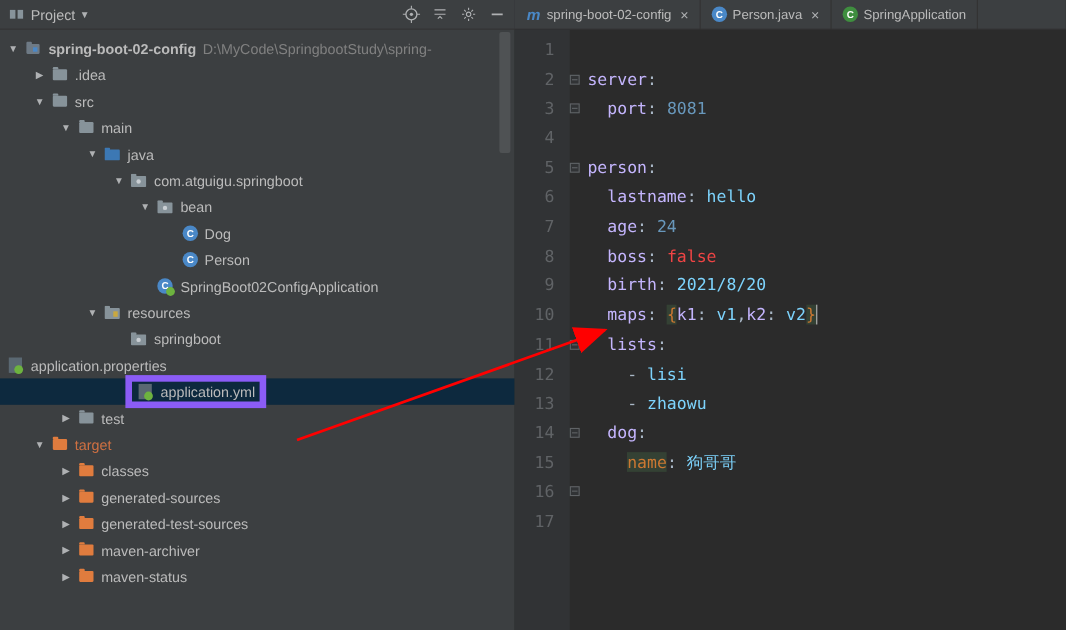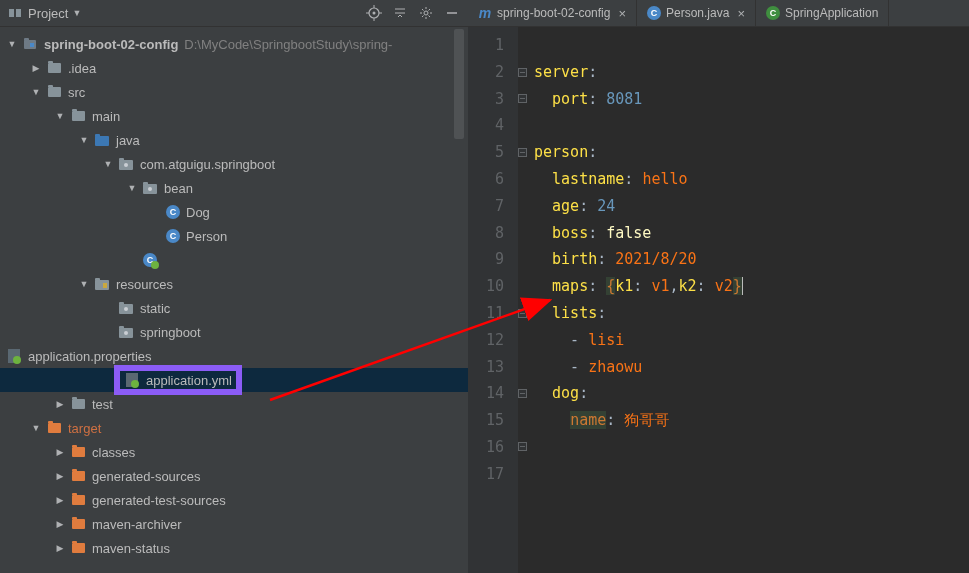--- a/index.html
+++ b/index.html
@@ -33,24 +33,24 @@
     
     .editor { flex: 1; background: #2b2b2b; font-family: 'Consolas', 'Monaco', monospace; font-size: 15px; line-height: 26.8px; display: flex; position: relative; }
     .gutter { width: 50px; background: #313335; text-align: right; padding-right: 14px; color: #606366; padding-top: 5px; }
     .gutter-line { height: 26.8px; }
     .code { flex: 1; padding-top: 5px; padding-left: 16px; position: relative; }
     .code-line { height: 26.8px; white-space: pre; }
     .fold-marks { position: absolute; left: 50px; top: 5px; width: 14px; }
     .fold { position: absolute; width: 9px; height: 9px; border: 1px solid #606366; background: #313335; left: 0; cursor: pointer; }
     .fold::before { content: ''; position: absolute; left: 1px; top: 3px; width: 5px; height: 1px; background: #606366; }
     
-    .key { color: #fde047; }
-    .str { color: #f97316; }
+    .key { color: #c4b5fd; }
+    .str { color: #7dd3fc; }
     .num { color: #6897bb; }
-    .bool { color: #fef9c3; }
+    .bool { color: #ef4444; }
     .hl { background: #344134; color: #cc7832; }
     .caret { border-left: 1px solid #bbbbbb; }
     
     .scrollbar-v { position: absolute; right: 4px; top: 2px; width: 10px; height: 450px; }
     .scroll-thumb { position: absolute; top: 0; width: 10px; height: 110px; background: #4f5254; border-radius: 2px; }
     
     .arrow-overlay { position: absolute; pointer-events: none; z-index: 100; }
     .folder-orange { background: #e07c3e; width: 13px; height: 10px; border-radius: 1px; position: relative; }
     .folder-orange::before { content: ''; position: absolute; top: -2px; left: 0; width: 5px; height: 2px; background: #e07c3e; border-radius: 1px 1px 0 0; }
     .folder-gray { background: #87939a; width: 13px; height: 10px; border-radius: 1px; position: relative; }
@@ -196,41 +196,32 @@
         <span class="tree-label">Dog</span>
       </div>
       <div class="tree-row" style="padding-left:166px">
         <span class="tree-icon class-icon">C</span>
         <span class="tree-label">Person</span>
       </div>
       <div class="tree-row" style="padding-left:142px">
         <span class="tree-icon">
             <div class="class-icon" style="position:relative">C<div style="position:absolute;bottom:-2px;right:-2px;width:8px;height:8px;border-radius:50%;background:#6db33f"></div></div>
           </span>
+        <span class="tree-label">SpringBoot02ConfigApplication</span>
       </div>
       <div class="tree-row" style="padding-left:78px">
         <span class="chevron">▼</span>
         <span class="tree-icon">
             <svg width="14" height="12">
               <rect x="0" y="2" width="14" height="10" fill="#87939a" rx="1"></rect>
               <rect x="0" y="0" width="5" height="3" fill="#87939a" rx="1"></rect>
               <rect x="8" y="5" width="4" height="5" fill="#c9a83f"></rect>
             </svg>
           </span>
         <span class="tree-label">resources</span>
-      </div>
-      <div class="tree-row" style="padding-left:118px">
-        <span class="tree-icon">
-            <svg width="14" height="12">
-              <rect x="0" y="2" width="14" height="10" fill="#87939a" rx="1"></rect>
-              <rect x="0" y="0" width="5" height="3" fill="#87939a" rx="1"></rect>
-              <circle cx="7" cy="7" r="2" fill="#c9ced3"></circle>
-            </svg>
-          </span>
-        <span class="tree-label">static</span>
       </div>
       <div class="tree-row" style="padding-left:118px">
         <span class="tree-icon">
             <svg width="14" height="12">
               <rect x="0" y="2" width="14" height="10" fill="#87939a" rx="1"></rect>
               <rect x="0" y="0" width="5" height="3" fill="#87939a" rx="1"></rect>
               <circle cx="7" cy="7" r="2" fill="#c9ced3"></circle>
             </svg>
           </span>
         <span class="tree-label">springboot</span>

